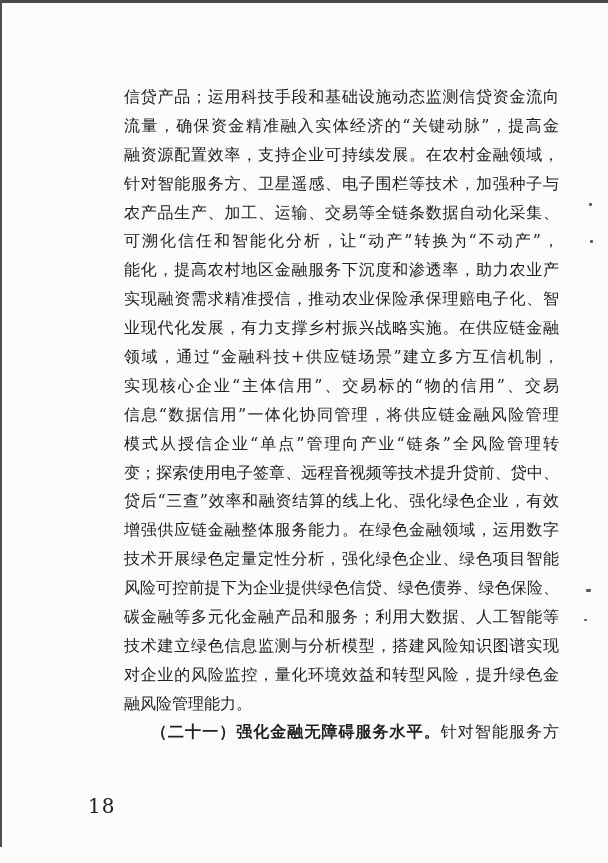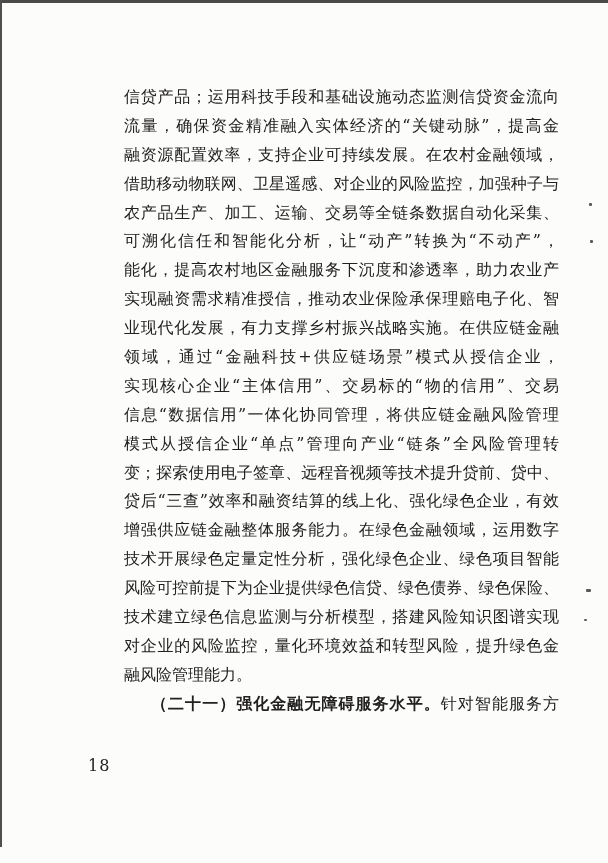--- a/index.html
+++ b/index.html
@@ -34,26 +34,26 @@
     line-height: 28.9px;
     text-align: justify;
     text-align-last: justify;
     text-justify: inter-character;
     overflow: hidden;
   }
   .line.no-justify {
     text-align: left;
     text-align-last: left;
   }
-  .line.indent { text-indent: 27px; }
+  .line.indent { text-indent: 27px; font-family: Liberation Mono, monospace; }
   .seg-bold { font-weight: 700; }
   .page-number {
     position: absolute;
-    left: 88px; top: 756px;
-    font-size: 16px;
+    left: 88px; top: 794px;
+    font-size: 20px;
     color: #232323;
     letter-spacing: 1px;
   }
   .speckle {
     position: absolute;
     background: #5a5a5a;
     border-radius: 1px;
   }
   .speckle.s1 { left: 589px; top: 203px; width: 3px; height: 3px; }
   .speckle.s2 { left: 590px; top: 240px; width: 3px; height: 3px; }
@@ -64,35 +64,36 @@
 <body>
 
 <div class="page">
   <div class="scan-edge-top"></div>
   <div class="scan-edge-left"></div>
 
   <div class="text-block" id="text-block">
       <div class="line"><span>信贷产品；运用科技手段和基础设施动态监测信贷资金流向</span></div>
       <div class="line"><span>流量，确保资金精准融入实体经济的“关键动脉”，提高金</span></div>
       <div class="line"><span>融资源配置效率，支持企业可持续发展。在农村金融领域，</span></div>
-      <div class="line"><span>借助移动物联网、卫星遥感、对企业的风险监控，加强种子与</span></div>
+      <div class="line"><span>针对智能服务方、卫星遥感、电子围栏等技术，加强种子与</span></div>
       <div class="line"><span>农产品生产、加工、运输、交易等全链条数据自动化采集、</span></div>
       <div class="line"><span>可溯化信任和智能化分析，让“动产”转换为“不动产”，</span></div>
       <div class="line"><span>能化，提高农村地区金融服务下沉度和渗透率，助力农业产</span></div>
       <div class="line"><span>实现融资需求精准授信，推动农业保险承保理赔电子化、智</span></div>
       <div class="line"><span>业现代化发展，有力支撑乡村振兴战略实施。在供应链金融</span></div>
-      <div class="line"><span>领域，通过“金融科技+供应链场景”模式从授信企业，</span></div>
+      <div class="line"><span>领域，通过“金融科技+供应链场景”建立多方互信机制，</span></div>
       <div class="line"><span>实现核心企业“主体信用”、交易标的“物的信用”、交易</span></div>
       <div class="line"><span>信息“数据信用”一体化协同管理，将供应链金融风险管理</span></div>
       <div class="line"><span>模式从授信企业“单点”管理向产业“链条”全风险管理转</span></div>
       <div class="line"><span>变；探索使用电子签章、远程音视频等技术提升贷前、贷中、</span></div>
       <div class="line"><span>贷后“三查”效率和融资结算的线上化、强化绿色企业，有效</span></div>
       <div class="line"><span>增强供应链金融整体服务能力。在绿色金融领域，运用数字</span></div>
       <div class="line"><span>技术开展绿色定量定性分析，强化绿色企业、绿色项目智能</span></div>
       <div class="line"><span>风险可控前提下为企业提供绿色信贷、绿色债券、绿色保险、</span></div>
+      <div class="line"><span>碳金融等多元化金融产品和服务；利用大数据、人工智能等</span></div>
       <div class="line"><span>技术建立绿色信息监测与分析模型，搭建风险知识图谱实现</span></div>
       <div class="line"><span>对企业的风险监控，量化环境效益和转型风险，提升绿色金</span></div>
       <div class="line no-justify"><span>融风险管理能力。</span></div>
       <div class="line indent"><span class="seg-bold">（二十一）强化金融无障碍服务水平。</span><span>针对智能服务方</span></div>
     </div>
 
   <div class="page-number">18</div>
 
   <div class="speckle s1"></div>
   <div class="speckle s2"></div>

